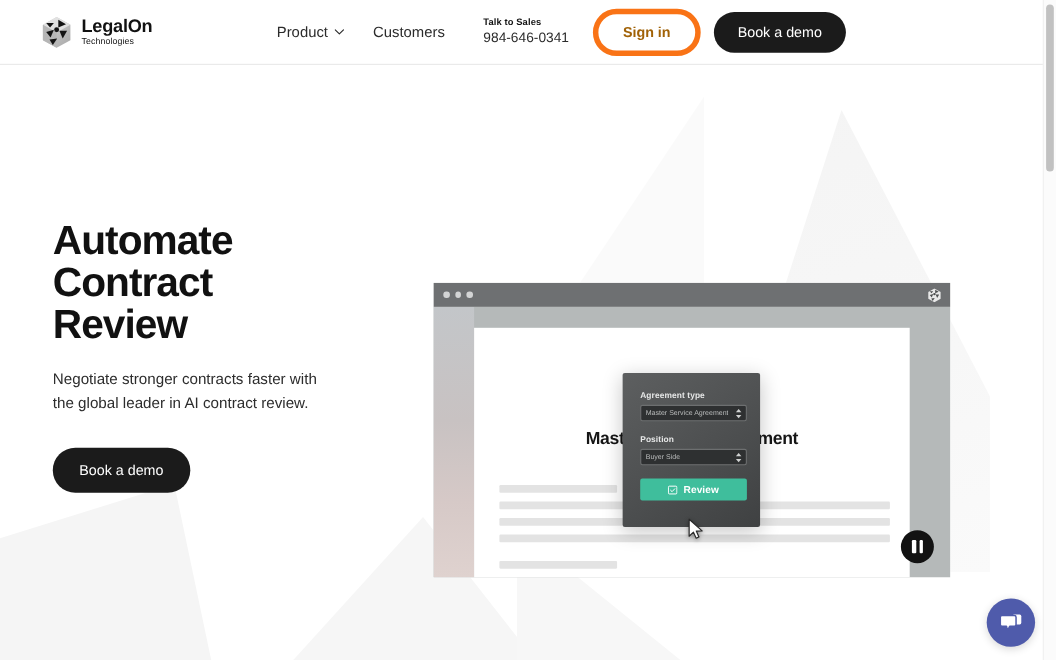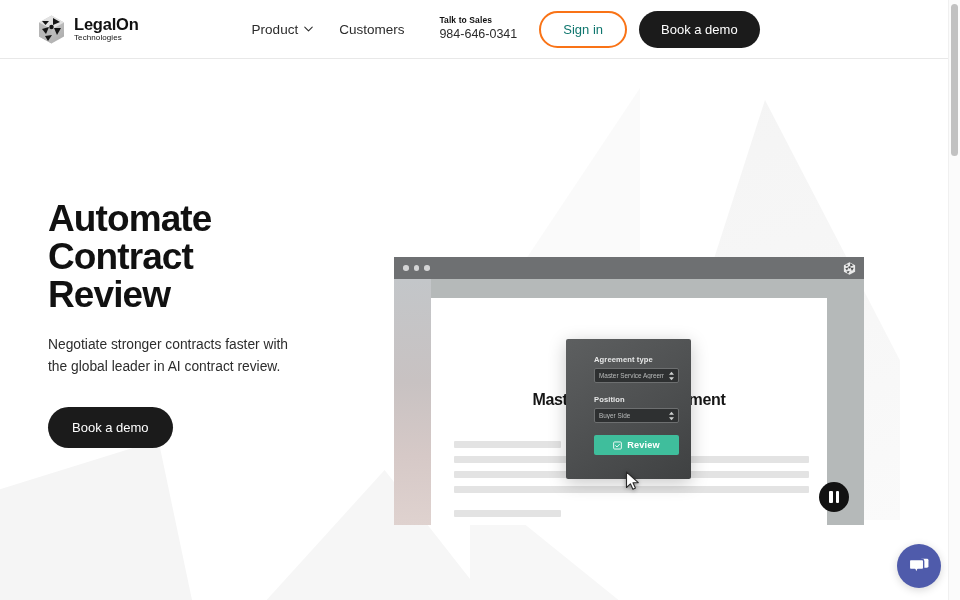--- a/index.html
+++ b/index.html
@@ -133,28 +133,29 @@
   }
   .sales-phone {
     display: block;
     font-size: 12.5px;
     color: #2b2b2b;
     margin-top: 1px;
   }
 
   .btn-signin {
     margin-left: 22px;
-    border: 2px solid #f97316;
+    border: 5px solid #f97316;
     border-radius: 999px;
     background: #ffffff;
-    color: #0f766e;
+    color: #a16207;
     font-size: 13px;
     font-family: inherit;
     padding: 9px 22px;
     cursor: pointer;
+    font-weight: bold;
   }
   .btn-demo-nav {
     margin-left: 12px;
     border: none;
     border-radius: 999px;
     background: #1b1b1b;
     color: #ffffff;
     font-size: 13px;
     font-family: inherit;
     padding: 11px 22px;
@@ -265,21 +266,21 @@
   .dline.short { width: 30%; }
   .dline.gap { margin-bottom: 17px; }
 
   
   .panel {
     position: absolute;
     top: 60px; left: 172px;
     width: 125px;
     background: linear-gradient(145deg, #5d5f60 0%, #4d4f50 55%, #3f4142 100%);
     border-radius: 2px;
-    padding: 16px 12px 24px 28px;
+    padding: 16px 12px 24px 16px;
     box-shadow: 0 4px 18px rgba(0,0,0,0.22);
   }
   .field-label {
     font-size: 7.6px;
     font-weight: 700;
     color: #e6e7e7;
     margin-bottom: 4px;
     letter-spacing: 0.1px;
   }
   .field-select {

